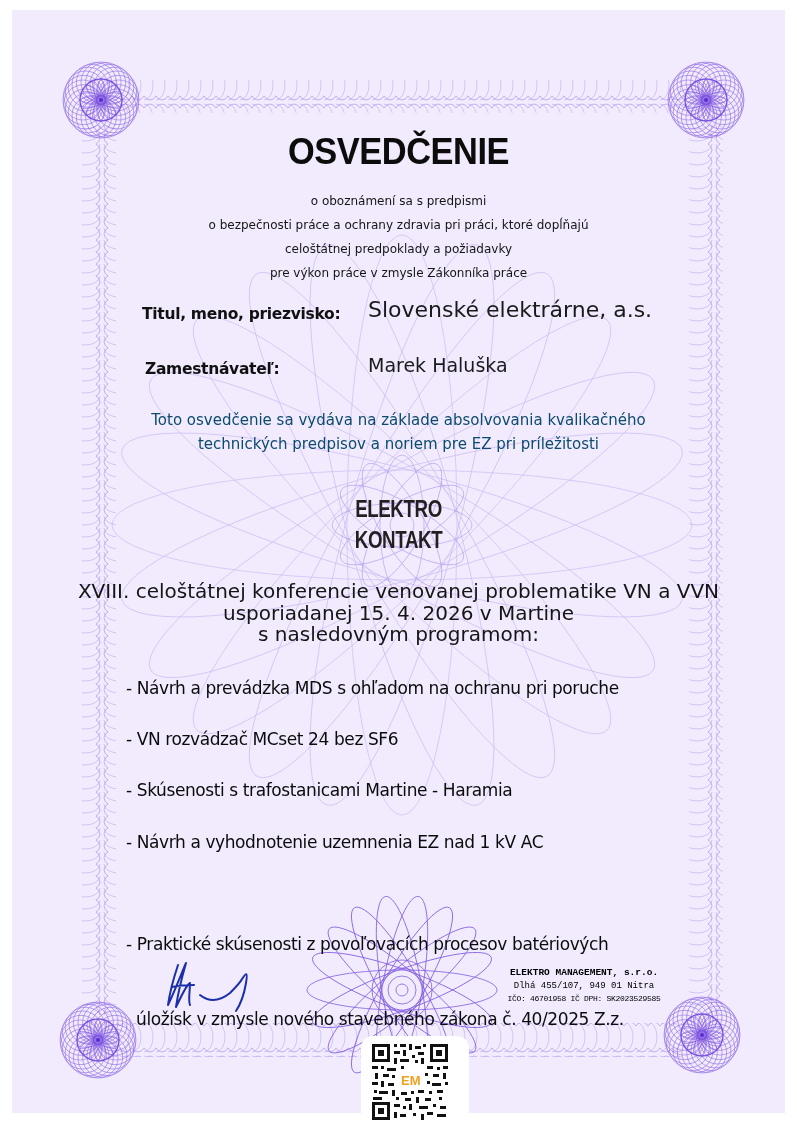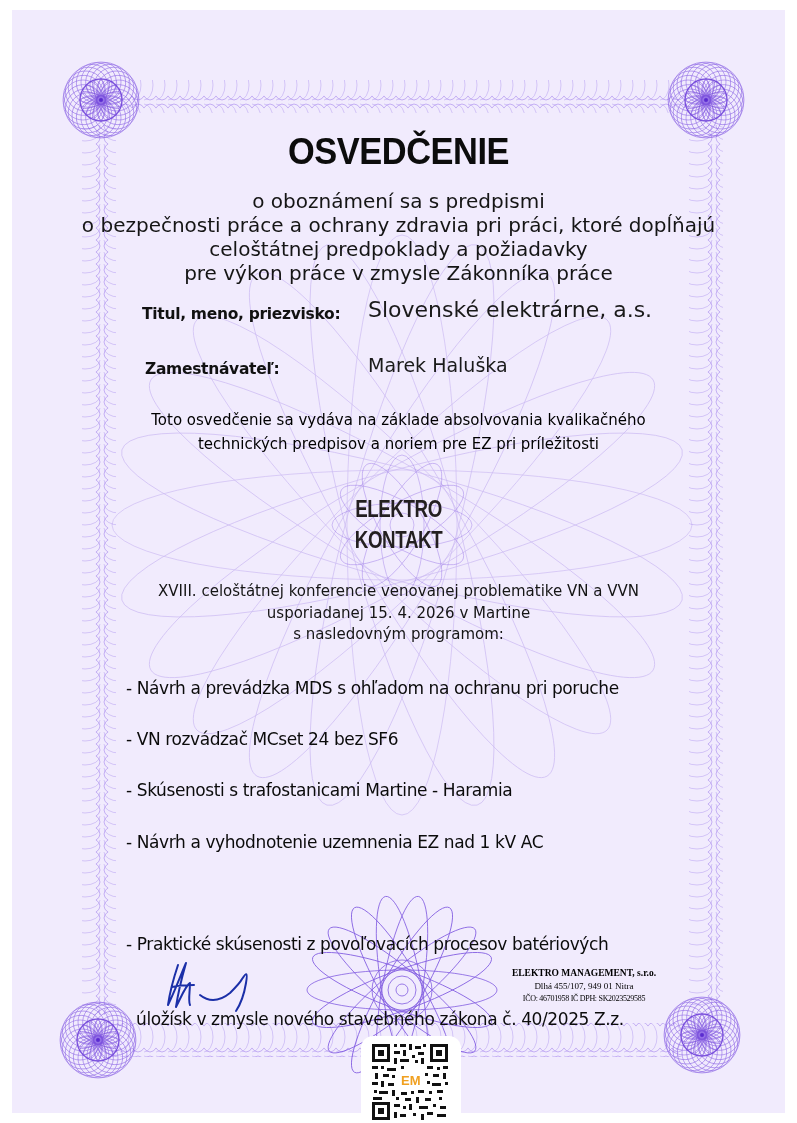--- a/index.html
+++ b/index.html
@@ -4,33 +4,33 @@
 <style>
   html, body { margin:0; padding:0; }
   body { width:797px; height:1123px; background:#ffffff; position:relative; overflow:hidden;
          font-family:"DejaVu Sans", "Liberation Sans", sans-serif; color:#111; }
   .sheet { position:absolute; left:12px; top:10px; width:773px; height:1103px; background:#f1ebfd; }
   svg.deco { position:absolute; left:0; top:0; width:797px; height:1123px; pointer-events:none; }
   .abs { position:absolute; }
   .center { text-align:center; left:0; width:797px; }
   .title { top:131px; font-family:"Liberation Sans", sans-serif; font-weight:bold; font-size:37px;
            letter-spacing:-0.5px; color:#0c0c0c; transform:scaleX(0.93); }
-  .subtitle { top:189px; font-size:20px; line-height:24px; color:#151515; }
+  .subtitle { top:189px; font-size:12px; line-height:24px; color:#151515; }
   .field-label { font-weight:bold; font-size:15.5px; color:#111; letter-spacing:-0.3px; }
   .field-value { font-size:22px; color:#1a1a1a; }
-  .para { top:409px; font-size:15px; line-height:23.5px; color:#000000; }
+  .para { top:409px; font-size:15px; line-height:23.5px; color:#0c4a6e; }
   .logo { top:493px; font-family:"Liberation Sans", sans-serif; font-weight:bold; font-size:24px;
           line-height:31px; color:#231f20; letter-spacing:-0.5px; transform:scaleX(0.78); }
-  .conf { top:581px; font-size:15px; line-height:21.5px; color:#151515; }
+  .conf { top:581px; font-size:20px; line-height:21.5px; color:#151515; }
   .prog { left:126px; font-weight:normal; font-size:17px; color:#0b0b0b; letter-spacing:-0.4px; line-height:25px; }
-  .company { left:500px; width:168px; top:966px; text-align:center; font-family:Liberation Serif, serif; color:#000; }
+  .company { left:500px; width:168px; top:966px; text-align:center; font-family:Liberation Mono, monospace; color:#000; }
   .company .c1 { font-weight:bold; font-size:9.5px; line-height:14px; }
   .company .c2 { font-size:9px; line-height:13px; }
   .company .c3 { font-size:8px; line-height:12px; letter-spacing:-0.3px; }
-  .qrbox { left:361px; top:1036px; width:100px; height:87px; background:#ffffff; border-radius:12px 12px 0 0; }
+  .qrbox { left:361px; top:1036px; width:108px; height:87px; background:#ffffff; border-radius:12px 12px 0 0; }
 </style>
 </head>
 <body>
 
 <div class="sheet"></div>
 
 <svg class="deco" viewBox="0 0 797 1123" xmlns="http://www.w3.org/2000/svg">
   <defs>
     <pattern id="bandH" x="0" y="0" width="12" height="34" patternUnits="userSpaceOnUse">
       <ellipse cx="6" cy="17" rx="9" ry="15" fill="none" stroke="#8a63e6" stroke-width="0.6" opacity="0.75"></ellipse>

